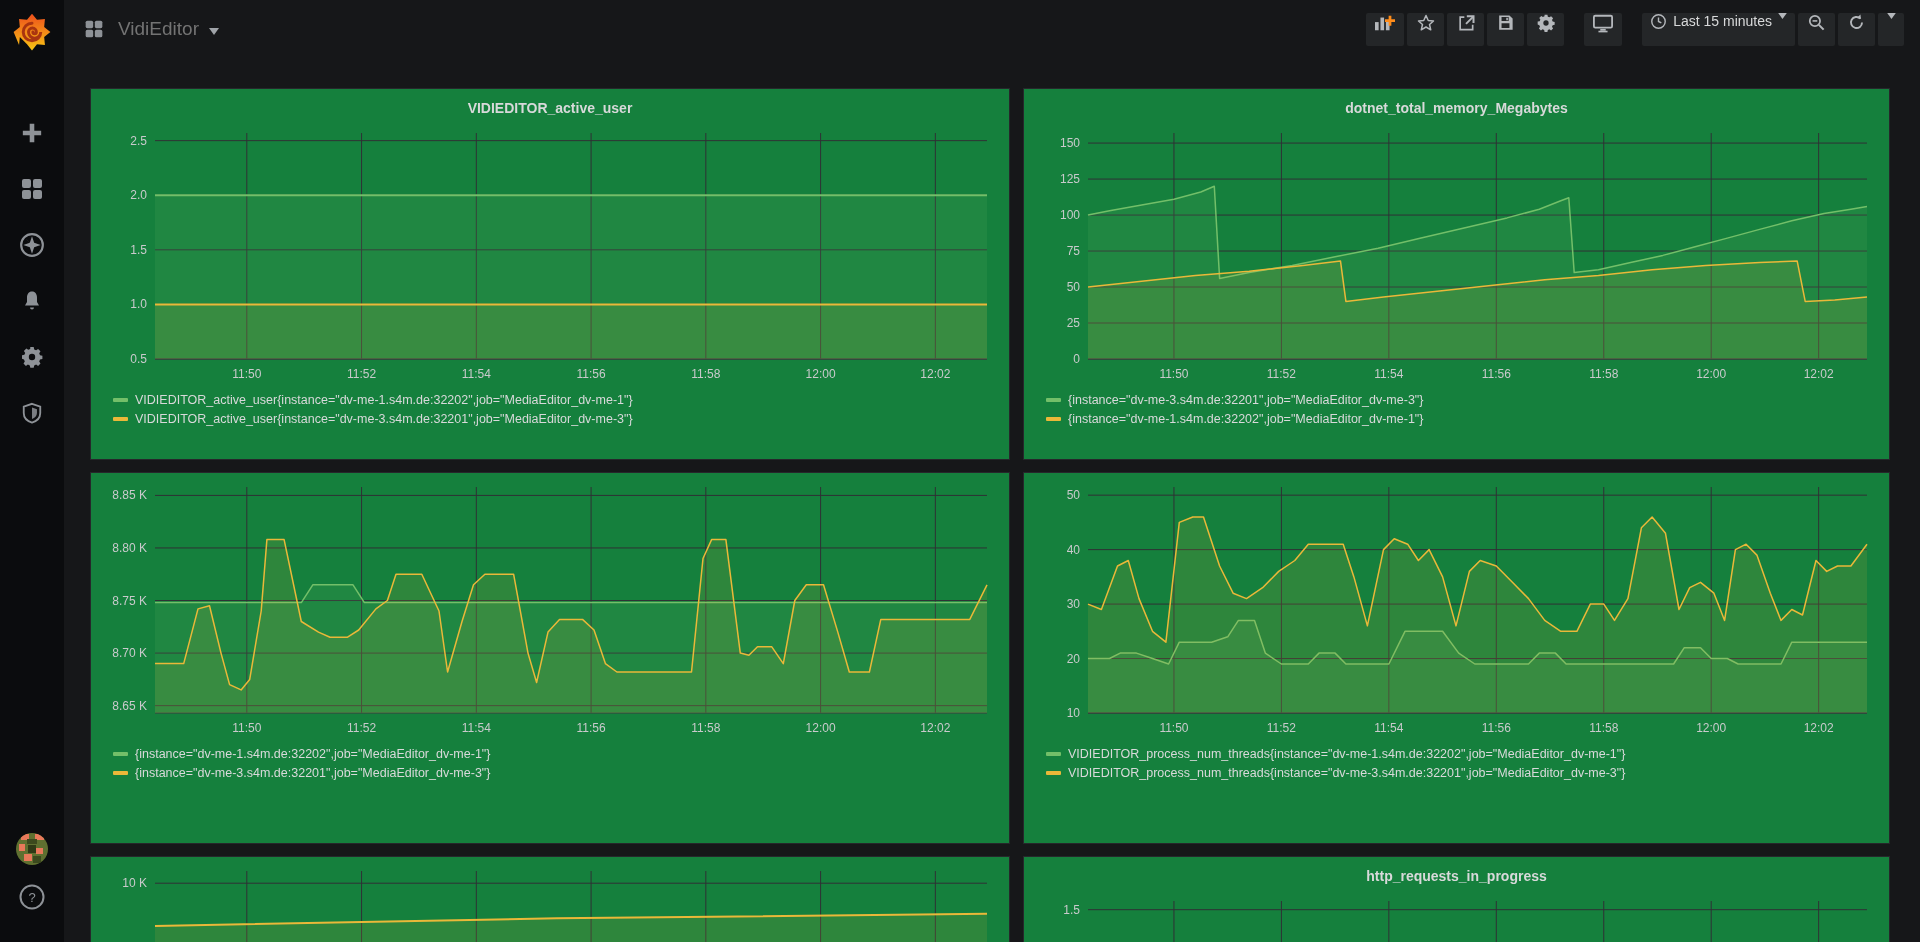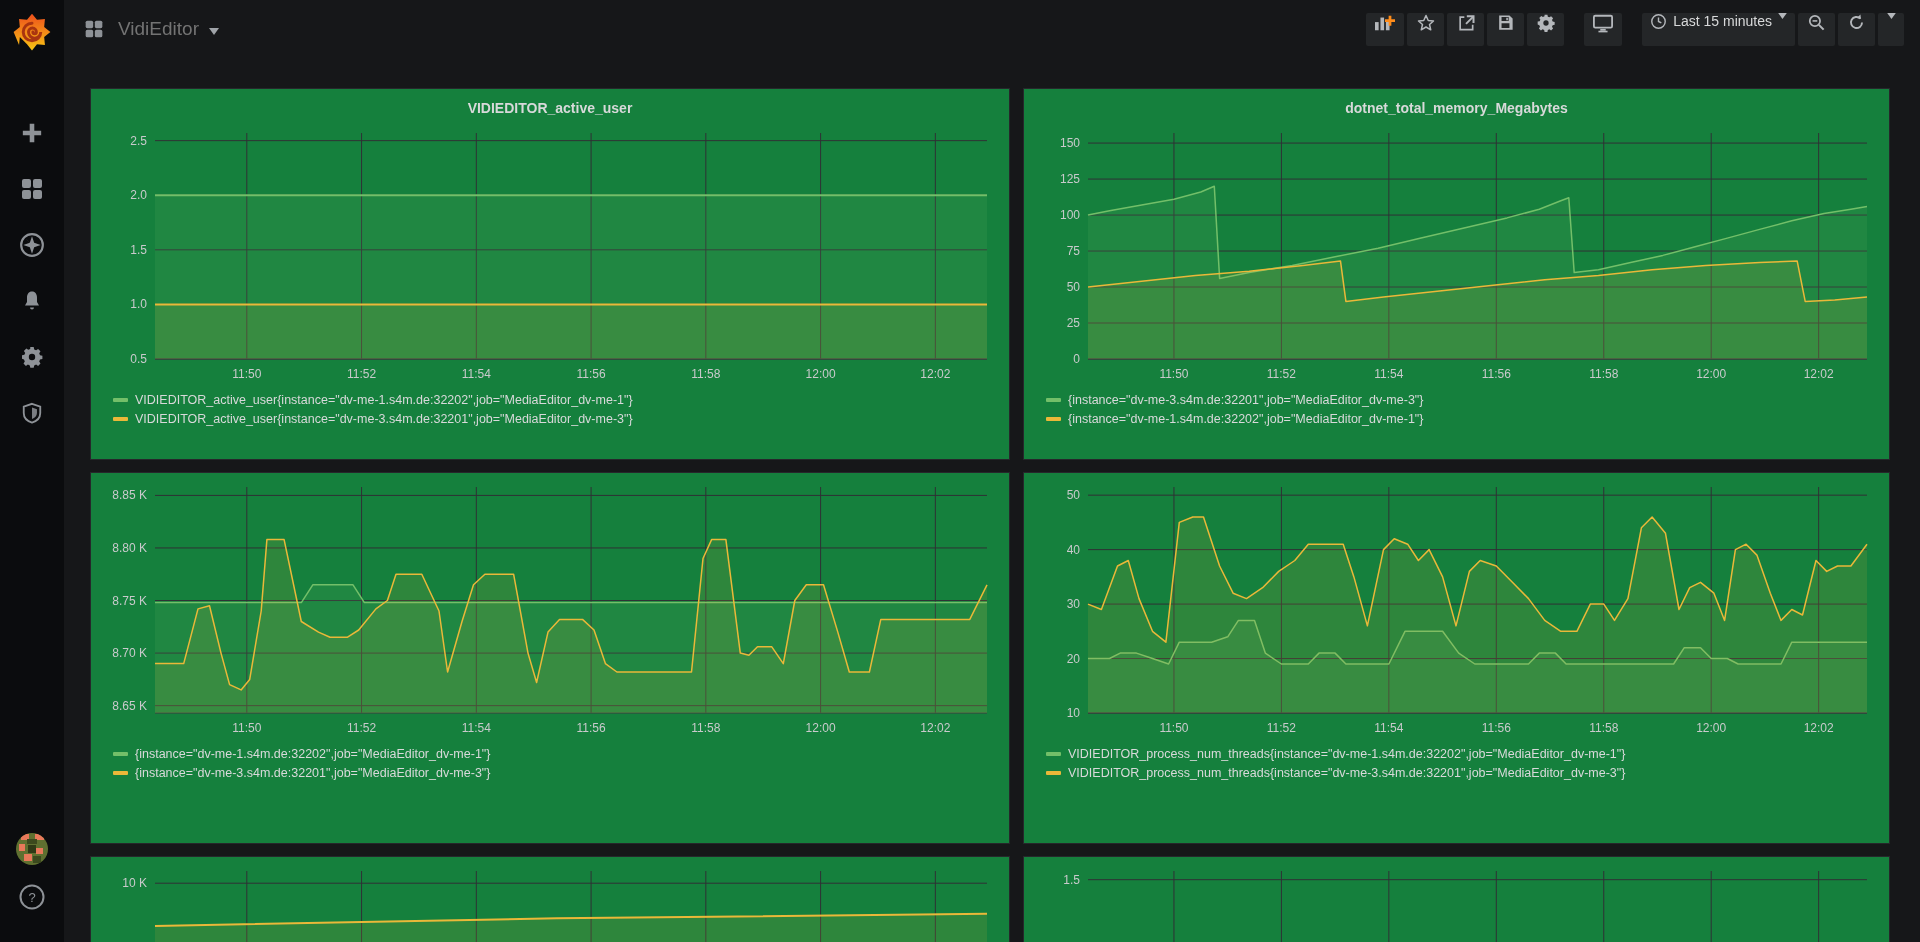--- a/index.html
+++ b/index.html
@@ -419,20 +419,21 @@
             <line x1="58" x2="890" y1="22.21621621621599" y2="22.21621621621599" stroke="#2f3135" stroke-width="1"></line>
             <text x="50" y="26.21621621621599" text-anchor="end" font-size="12" fill="#c9cacc">10 K</text>
             <line x1="58" x2="890" y1="236" y2="236" stroke="#3a3c40" stroke-width="1"></line>
             <path d="M58.0 65.0 L459.7 57.3 L890.0 52.8 L890.0 236 L58.0 236 Z" fill="#eab839" fill-opacity="0.12" stroke="none"></path>
             <path d="M58.0 65.0 L459.7 57.3 L890.0 52.8 " fill="none" stroke="#eab839" stroke-width="2" stroke-linejoin="round"></path>
           </svg></div>
 
     </section>
 
     <section class="panel">
+      <div class="panel-title">http_requests_in_progress</div>
       <div class="chart-host"><svg width="853" height="262">
             <line x1="143.95862068965516" x2="143.95862068965516" y1="10" y2="236" stroke="#2f3135" stroke-width="1"></line>
             <text x="143.95862068965516" y="255" text-anchor="middle" font-size="12" fill="#c9cacc">11:50</text>
             <line x1="251.40689655172415" x2="251.40689655172415" y1="10" y2="236" stroke="#2f3135" stroke-width="1"></line>
             <text x="251.40689655172415" y="255" text-anchor="middle" font-size="12" fill="#c9cacc">11:52</text>
             <line x1="358.8551724137931" x2="358.8551724137931" y1="10" y2="236" stroke="#2f3135" stroke-width="1"></line>
             <text x="358.8551724137931" y="255" text-anchor="middle" font-size="12" fill="#c9cacc">11:54</text>
             <line x1="466.303448275862" x2="466.303448275862" y1="10" y2="236" stroke="#2f3135" stroke-width="1"></line>
             <text x="466.303448275862" y="255" text-anchor="middle" font-size="12" fill="#c9cacc">11:56</text>
             <line x1="573.751724137931" x2="573.751724137931" y1="10" y2="236" stroke="#2f3135" stroke-width="1"></line>

